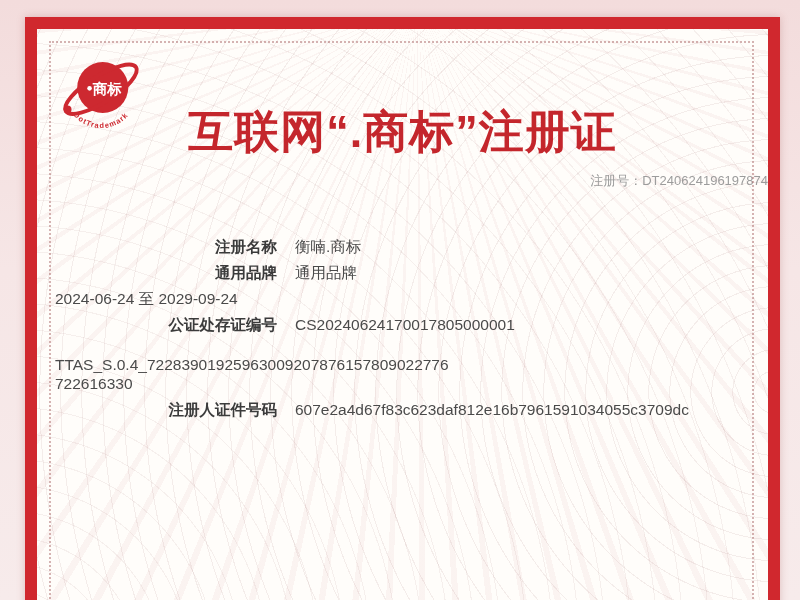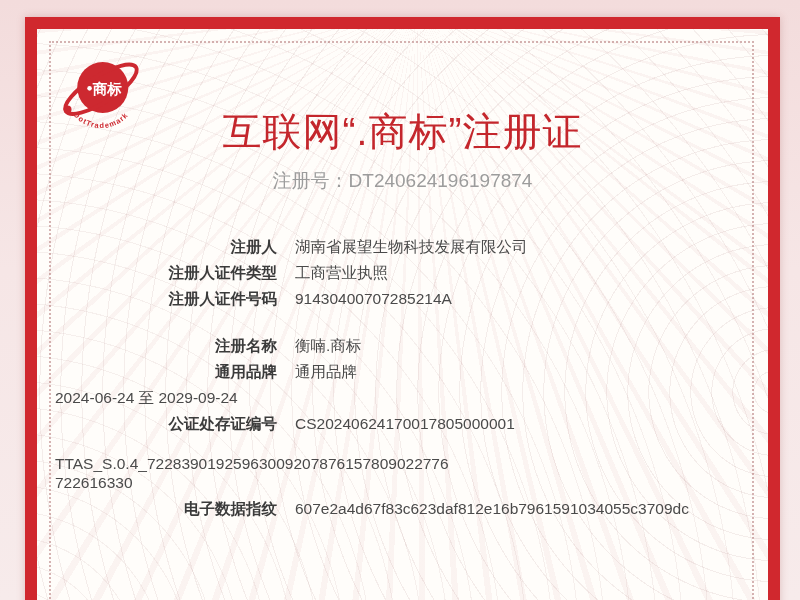--- a/index.html
+++ b/index.html
@@ -20,24 +20,24 @@
       repeating-radial-gradient(circle at 101% 58%, rgba(165,120,120,.12) 0 1px, rgba(0,0,0,0) 1px 21px),
       repeating-radial-gradient(circle at -4% 102%, rgba(165,120,120,.10) 0 1px, rgba(0,0,0,0) 1px 26px),
       #fffdfa;
   }
   .perforation{
     position:absolute;left:12px;right:14px;top:12px;bottom:-20px;
     border:2px dotted rgba(172,108,108,.5);pointer-events:none;
   }
   .logo{position:absolute;left:20px;top:18px;width:88px;height:88px}
   .title{
-    margin:80px 0 0 0;text-align:center;font-size:39px;font-weight:normal;
+    margin:80px 0 0 0;text-align:center;font-size:45px;font-weight:bold;
     color:#c4262c;letter-spacing:1px;line-height:45px;
   }
-  .regno{margin-top:18px;text-align:center;font-size:19px;color:#9c9c9c;line-height:18px}
+  .regno{margin-top:18px;text-align:right;font-size:13px;color:#9c9c9c;line-height:18px}
   .fields{margin-top:47px}
   .row{display:flex;margin-bottom:7px;align-items:flex-start}
   .lbl{
     flex:none;width:240px;text-align:right;font-weight:bold;color:#3b3b3b;
     font-size:15.5px;line-height:19px;white-space:nowrap;
   }
   .val{
     margin-left:18px;width:396px;color:#4a4a4a;font-size:15.5px;line-height:19px;
     word-break:break-all;
   }
@@ -63,34 +63,20 @@
         <textPath href="#orbit-path" startOffset="4%">DotTrademark</textPath>
       </text>
     </svg>
 
     <div class="title">互联网“.商标”注册证</div>
 
     <div class="regno"><span>注册号：</span><span>DT240624196197874</span></div>
 
     <div class="fields">
 
-      <div class="sec-1">
-        <div class="row">
-          <div class="lbl">注册人</div>
-          <div class="val">湖南省展望生物科技发展有限公司</div>
-        </div>
-        <div class="row">
-          <div class="lbl">注册人证件类型</div>
-          <div class="val">工商营业执照</div>
-        </div>
-        <div class="row">
-          <div class="lbl">注册人证件号码</div>
-          <div class="val">91430400707285214A</div>
-        </div>
-      </div>
 
       <div class="sec-2">
         <div class="row">
           <div class="lbl">注册名称</div>
           <div class="val">衡喃.商标</div>
         </div>
         <div class="row">
           <div class="lbl">通用品牌</div>
           <div class="val">通用品牌</div>
         </div>
@@ -104,20 +90,20 @@
           <div class="lbl">公证处存证编号</div>
           <div class="val">CS20240624170017805000001</div>
         </div>
       </div>
 
       <div class="sec-4">
         <div class="row">
           <div class="val">TTAS_S.0.4_72283901925963009207876157809022776722616330</div>
         </div>
         <div class="row">
-          <div class="lbl">电子数据指纹</div>
+          <div class="lbl">注册人证件号码</div>
           <div class="val">607e2a4d67f83c623daf812e16b7961591034055c3709dc</div>
         </div>
       </div>
 
     </div>
   </div>
 </div>
 
 </body></html>

